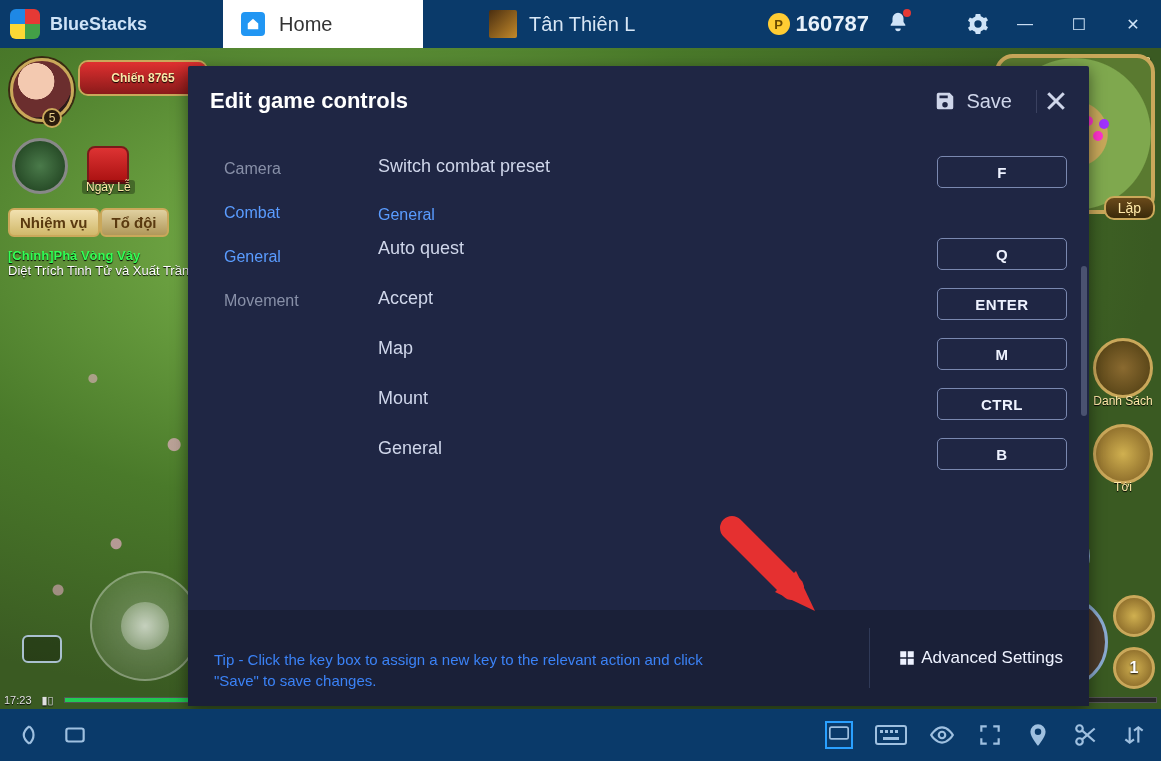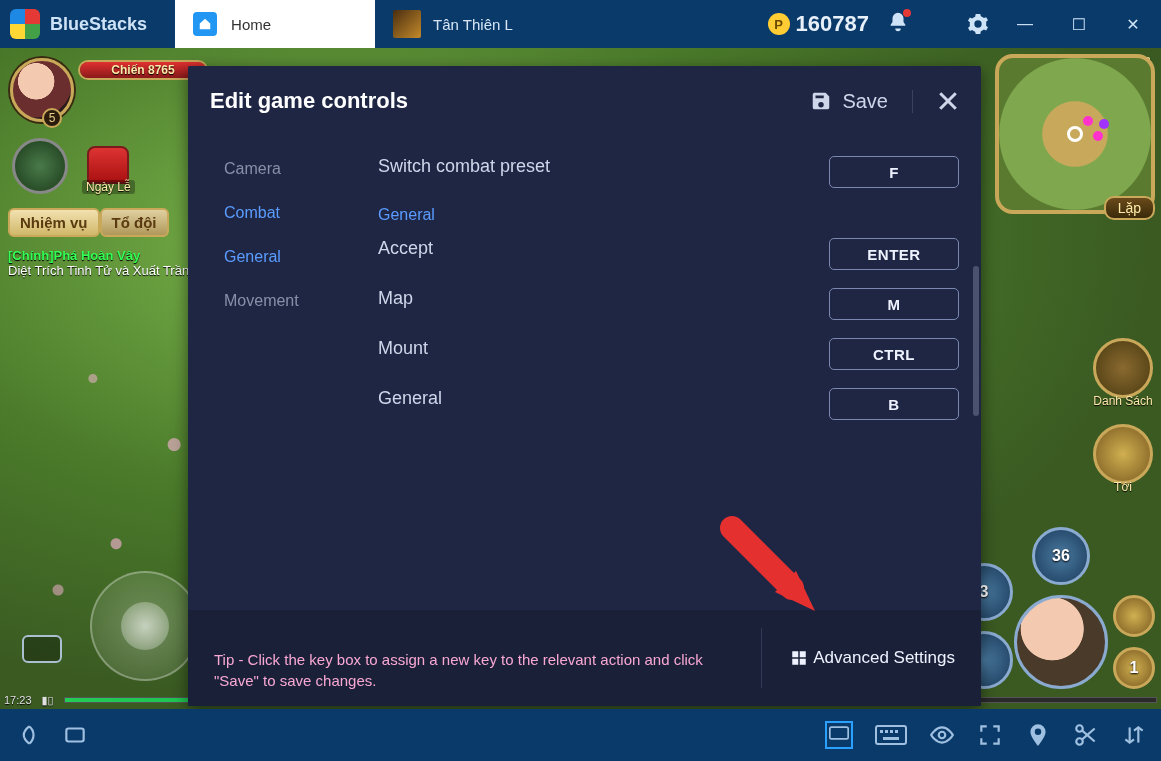--- a/index.html
+++ b/index.html
@@ -3,21 +3,21 @@
 <meta charset="utf-8">
 <style>
   * { box-sizing: border-box; margin: 0; padding: 0; font-family: "Segoe UI", Arial, sans-serif; }
   body { width: 1161px; height: 761px; overflow: hidden; background: #000; position: relative; }
 
   
   .titlebar { height: 48px; background: #0a3a6a; display: flex; align-items: center; color: #cfe3f7; position: relative; }
   .titlebar .logo { width: 30px; height: 30px; margin: 0 10px; border-radius: 6px;
     background: conic-gradient(#e53935 0 25%, #43a047 0 50%, #fdd835 0 75%, #1e88e5 0 100%); }
   .titlebar .brand { font-size: 18px; color: #cfe3f7; margin-right: 28px; font-weight: bold; }
-  .tab { height: 48px; display: flex; align-items: center; padding: 0 18px; font-size: 15px; color: #333; }
+  .tab { height: 48px; display: flex; align-items: center; padding: 0 18px; font-size: 20px; color: #333; margin-left: 48px; }
   .tab.home { background: #ffffff; width: 200px; }
   .tab.home .tab-icon { width: 24px; height: 24px; background: #2196f3; border-radius: 4px; margin-right: 14px; display:flex;align-items:center;justify-content:center;}
   .tab.home .tab-icon svg{width:14px;height:14px;fill:#fff;}
   .tab.game { background: #0a3a6a; color: #d7e6f5; width: 190px; overflow:hidden; white-space:nowrap;}
   .tab.game .tab-icon { width: 28px; height: 28px; background: linear-gradient(135deg,#4a2e10,#c48a2b); border-radius: 2px; margin-right: 12px; }
   .title-right { margin-left: auto; display: flex; align-items: center; gap: 18px; padding-right: 10px; }
   .coin { display:flex; align-items:center; gap:6px;}
   .coin-ico { width:22px;height:22px;border-radius:50%;background:#ffcc33;display:flex;align-items:center;justify-content:center;color:#6b4a00;font-weight:bold;font-size:13px;}
   .coin-val { font-size: 22px; font-weight: 600; color: #e8f1fa; }
   .title-ico { width:22px;height:22px;fill:#cfe3f7; }
@@ -31,21 +31,21 @@
     overflow:hidden;}
   .grass-deco{position:absolute;inset:0;background:
     radial-gradient(circle at 15% 60%, rgba(255,182,220,.6) 0 6px, transparent 7px),
     radial-gradient(circle at 10% 75%, rgba(255,182,220,.6) 0 5px, transparent 6px),
     radial-gradient(circle at 8% 50%, rgba(255,182,220,.5) 0 4px, transparent 5px),
     radial-gradient(circle at 5% 82%, rgba(255,182,220,.5) 0 5px, transparent 6px);}
   .hud-avatar{position:absolute;top:10px;left:10px;width:64px;height:64px;border-radius:50%;
     background: radial-gradient(circle at 40% 35%, #f3c9b0 0 35%, #6b2e2e 36% 70%, #2d1a1a 71%);
     border:3px solid #caa85a; box-shadow:0 0 0 2px #3a2a12;}
   .hud-level{position:absolute;top:60px;left:42px;width:20px;height:20px;border-radius:50%;background:#2b1c0d;color:#e8d08a;font-size:12px;display:flex;align-items:center;justify-content:center;border:2px solid #caa85a;}
-  .hud-hpbar{position:absolute;top:12px;left:78px;width:130px;height:20px;background:#3a1a1a;border:2px solid #caa85a;border-radius:10px;overflow:hidden;}
+  .hud-hpbar{position:absolute;top:12px;left:78px;width:130px;height:36px;background:#3a1a1a;border:2px solid #caa85a;border-radius:10px;overflow:hidden;}
   .hud-hpbar .fill{height:100%;width:100%;background:linear-gradient(#e03030,#8a1a1a);}
   .hud-hpbar .txt{position:absolute;inset:0;color:#ffe9a8;font-size:12px;font-weight:600;display:flex;align-items:center;justify-content:center;text-shadow:0 1px 1px #000;}
   .hud-sub{position:absolute;top:90px;left:12px;width:56px;height:56px;border-radius:50%;background:radial-gradient(circle,#4a7a4a,#1a3a1a);border:3px solid #888;}
   .hud-gift{position:absolute;top:98px;left:82px;display:flex;flex-direction:column;align-items:center;justify-content:space-between;}
   .hud-gift .ico{width:42px;height:38px;background:linear-gradient(#d33,#a11);border-radius:8px 8px 2px 2px;border:2px solid #7a1a1a;}
   .hud-gift .lbl{font-size:12px;color:#ffe9a8;text-shadow:0 1px 1px #000;background:rgba(0,0,0,.3);padding:0 4px;border-radius:3px;margin-top:-4px;}
   .hud-tabs{position:absolute;top:160px;left:8px;display:flex;}
   .hud-tab{padding:4px 10px;font-size:15px;border:2px solid #caa85a;background:linear-gradient(#f2e1b0,#d0b86a);color:#5a3a10;font-weight:600;border-radius:6px;}
   .hud-quest{position:absolute;top:200px;left:8px;font-size:13px;}
   .hud-quest .q1{color:#33ff55;text-shadow:0 1px 1px #000;font-weight:600;}
@@ -71,44 +71,44 @@
   .skill.big{width:94px;height:94px;background:radial-gradient(circle at 40% 35%,#f3c9b0 0 40%,#4a3a2a 41%);}  
   .skill.small{width:42px;height:42px;border-color:#caa85a;background:radial-gradient(circle,#d0b050,#7a5a20);}
   .joystick{position:absolute;bottom:28px;left:90px;width:110px;height:110px;border-radius:50%;background:radial-gradient(circle,rgba(255,255,255,.25),rgba(255,255,255,.05));border:2px solid rgba(255,255,255,.3);}
   .joystick::after{content:"";position:absolute;left:50%;top:50%;width:48px;height:48px;border-radius:50%;background:radial-gradient(circle,rgba(255,255,255,.6),rgba(255,255,255,.15));transform:translate(-50%,-50%);}
   .cam-ico{position:absolute;bottom:46px;left:22px;width:40px;height:28px;border-radius:6px;background:rgba(0,0,0,.3);border:2px solid #aac0d0;}
   .bottom-bar{position:absolute;bottom:2px;left:4px;right:4px;height:14px;display:flex;align-items:center;gap:10px;font-size:11px;color:#e0e0e0;text-shadow:0 1px 1px #000;}
   .bottom-bar .prog{flex:1;height:6px;background:#2a2a2a;border:1px solid #555;position:relative;}
   .bottom-bar .prog .pf{position:absolute;left:0;top:0;bottom:0;width:55%;background:linear-gradient(90deg,#22cc55,#11aa44);}
 
   
-  .modal{position:absolute;top:66px;left:188px;width:793px;height:640px;background:#1f2644;border-radius:2px;box-shadow:0 4px 16px rgba(0,0,0,.5);display:flex;flex-direction:column;}
+  .modal{position:absolute;top:66px;left:188px;width:901px;height:640px;background:#1f2644;border-radius:2px;box-shadow:0 4px 16px rgba(0,0,0,.5);display:flex;flex-direction:column;}
   .modal-head{height:70px;display:flex;align-items:center;padding:0 22px;}
   .modal-title{font-size:22px;font-weight:600;color:#fff;}
-  .modal-head-right{margin-left:auto;display:flex;align-items:center;gap:24px;}
+  .modal-head-right{margin-left:auto;display:flex;align-items:center;gap:8px;}
   .save-btn{display:flex;align-items:center;gap:10px;color:#cfd6ea;font-size:20px;border-right:1px solid #3a4160;padding-right:24px;}
   .save-btn svg{width:22px;height:22px;fill:#cfd6ea;}
   .close-x{width:22px;height:22px;position:relative;}
   .close-x::before,.close-x::after{content:"";position:absolute;left:50%;top:0;width:3px;height:100%;background:#cfd6ea;}
   .close-x::before{transform:translateX(-50%) rotate(45deg);}
   .close-x::after{transform:translateX(-50%) rotate(-45deg);}
 
   .modal-body{flex:1;display:flex;position:relative;overflow:hidden;}
   .sidebar-nav{width:190px;padding-top:24px;display:flex;flex-direction:column;gap:26px;align-items:flex-start;padding-left:36px;}
   .sidebar-nav .item{font-size:16px;color:#8890a8;cursor:pointer;font-weight:500;}
   .sidebar-nav .item.active{color:#5a9cff;}
   .content{flex:1;padding:20px 22px 0 0;position:relative;color:#cfd6ea;}
   .section-title{color:#5a9cff;font-size:16px;font-weight:500;margin:18px 0 14px 0;}
   .row{display:flex;align-items:flex-start;justify-content:space-between;margin-bottom:18px;}
   .row .lbl{font-size:18px;color:#cfd6ea;}
   .keybox{width:130px;height:32px;border:1.5px solid #7a88b0;border-radius:5px;display:flex;align-items:center;justify-content:center;color:#eef2ff;font-size:15px;font-weight:600;letter-spacing:.5px;}
   .scroll-thumb{position:absolute;right:2px;top:130px;width:6px;height:150px;background:#4a5270;border-radius:3px;}
 
   .modal-foot{height:96px;background:#1a2038;display:flex;align-items:center;padding:0 26px;}
-  .tip{font-size:15px;color:#f9a8d4;max-width:500px;line-height:1.4;margin-top:24px;}
+  .tip{font-size:15px;color:#3b82f6;max-width:500px;line-height:1.4;margin-top:24px;}
   .adv{margin-left:auto;display:flex;align-items:center;gap:5px;color:#eef2ff;font-size:17px;border-left:1px solid #303a58;padding-left:28px;height:60px;}
   .adv svg{width:18px;height:18px;fill:#eef2ff;}
 
   
   .arrow{position:absolute;top:516px;left:720px;width:120px;height:120px;pointer-events:none;}
   .arrow svg{width:100%;height:100%;}
 
   
   .taskbar{position:absolute;left:0;right:0;bottom:0;height:52px;background:#0a3a6a;display:flex;align-items:center;padding:0 14px;gap:22px;}
   .taskbar .sp{flex:1;}
@@ -168,21 +168,21 @@
   <div class="hud-sub"></div>
   <div class="hud-gift">
     <div class="ico"></div>
     <div class="lbl">Ngày Lễ</div>
   </div>
   <div class="hud-tabs">
     <div class="hud-tab">Nhiệm vụ</div>
     <div class="hud-tab" style="background:linear-gradient(#e0d0a0,#b0985a);">Tổ đội</div>
   </div>
   <div class="hud-quest">
-    <div class="q1">[Chính]Phá Hoàn Vây</div>
+    <div class="q1">[Chính]Phá Vòng Vây</div>
     <div class="q2">Diệt Trích Tinh Tử và Xuất Trần Tử</div>
   </div>
 
   <div class="minimap-title">
     <span>Lang Hoàn Phúc Địa</span>
     <span class="coord">39 . 143</span>
   </div>
   <div class="minimap">
     <div class="minimap-dots">
         <span></span>
@@ -253,20 +253,24 @@
     </div>
 
     <div class="content">
       <div class="row">
         <div class="lbl">Switch combat preset</div>
         <div class="keybox">F</div>
       </div>
 
       <div class="section-title">General</div>
 
+      <div class="row">
+        <div class="lbl">Auto quest</div>
+        <div class="keybox">Q</div>
+      </div>
       <div class="row">
         <div class="lbl">Accept</div>
         <div class="keybox">ENTER</div>
       </div>
       <div class="row">
         <div class="lbl">Map</div>
         <div class="keybox">M</div>
       </div>
       <div class="row">
         <div class="lbl">Mount</div>

